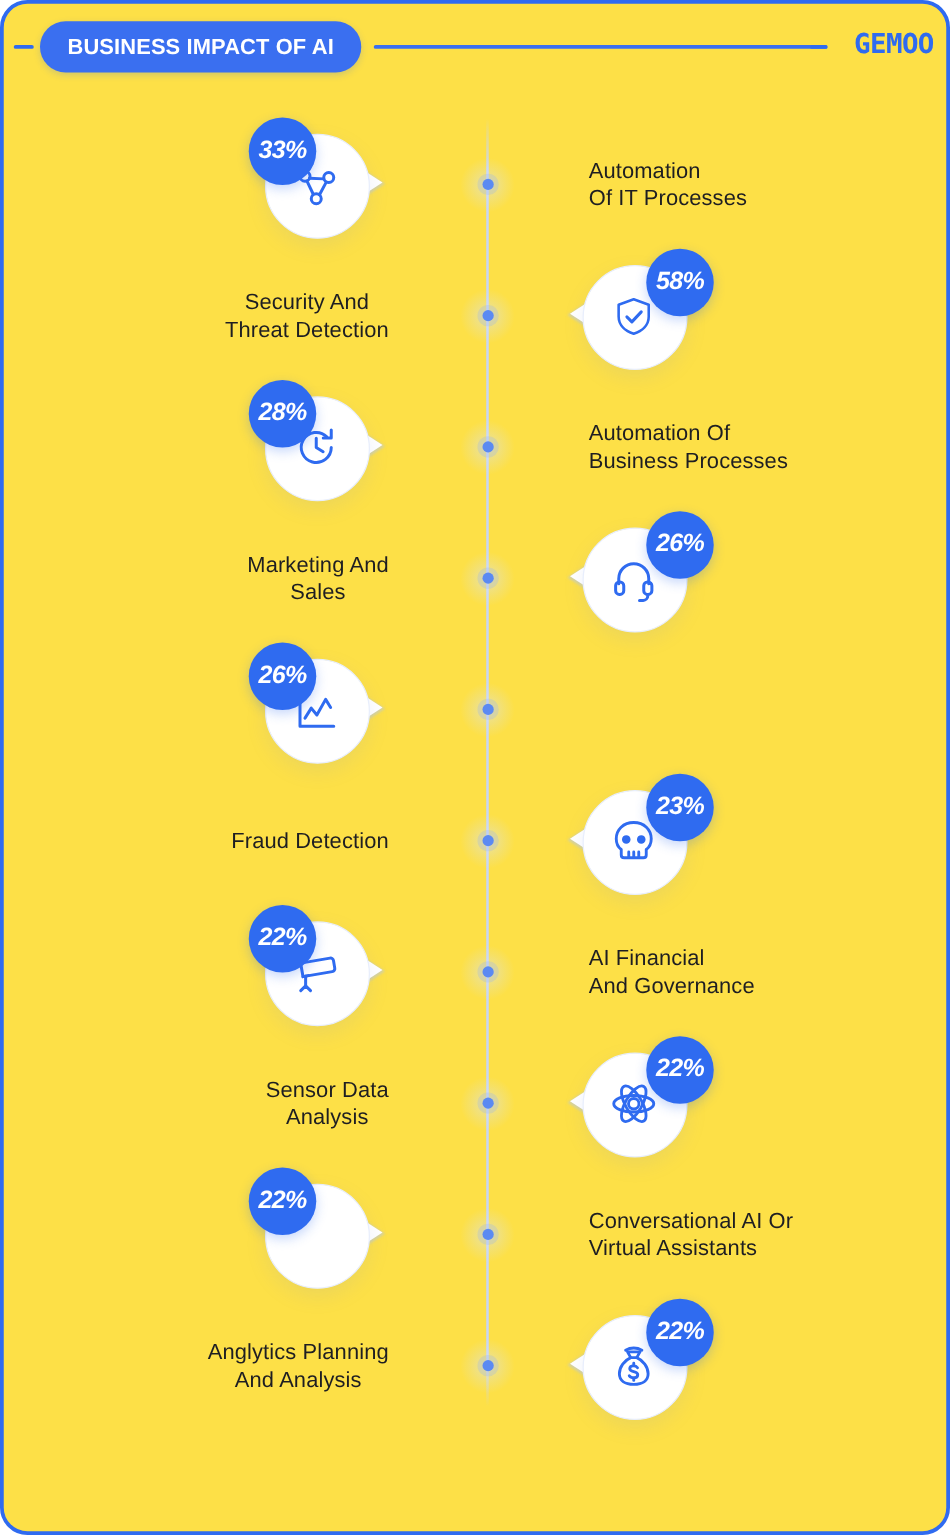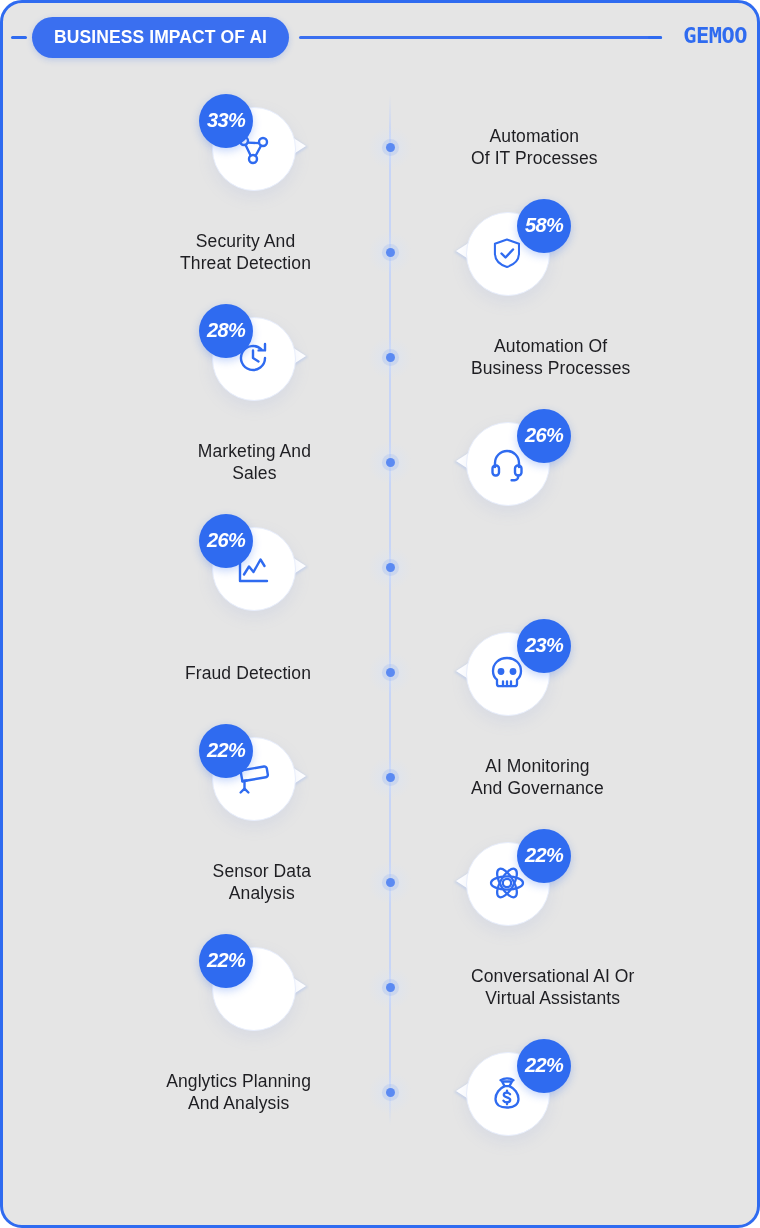--- a/index.html
+++ b/index.html
@@ -10,21 +10,21 @@
   body {
     font-family: "Liberation Sans", sans-serif;
     -webkit-font-smoothing: antialiased;
   }
 
   .page {
     position: relative;
     width: 760px;
     height: 1228px;
     box-sizing: border-box;
-    background: #e5e5e5;
+    background: #fde047;
     border: 3px solid #2f6bf0;
     border-radius: 22px;
     overflow: hidden;
   }
 
   
   .header {
     position: absolute;
     left: 0; top: 0;
     width: 760px;
@@ -133,21 +133,21 @@
     top: 50%;
     transform: translateY(-50%);
     font-size: 17.5px;
     line-height: 1.30;
     color: #1e1e22;
     font-weight: normal;
     letter-spacing: 0.1px;
     white-space: pre-line;
   }
   .label.left  { right: 452px; text-align: center; }
-  .label.right { left: 468px;  text-align: center; }
+  .label.right { left: 468px;  text-align: left; }
 
   
   .bubble-wrap {
     position: absolute;
     top: 50%;
     transform: translateY(-50%);
     width: 118px;
     height: 104px;
   }
   .bubble-wrap.left  { left: 198px; }
@@ -364,21 +364,21 @@
               <span class="badge-text">23%</span>
             </div>
           </div>
           <div class="node">
             <div class="node-dot"></div>
           </div>
         </div>
       </div>
       <div class="row" style="top: 722px;">
         <div class="row-inner">
-          <div class="label right">AI Monitoring
+          <div class="label right">AI Financial
 And Governance</div>
           <div class="bubble-wrap left">
             <div class="bubble-tail"></div>
             <div class="bubble"></div>
             <div class="bubble-icon">
               <svg width="42" height="42" viewBox="0 0 42 42" fill="none" stroke="#2f6bf0" stroke-width="2.4" stroke-linecap="round" stroke-linejoin="round">
                 <path d="M8.5 13.5 32 9.5a2.4 2.4 0 0 1 2.8 2l1 6a2.4 2.4 0 0 1-2 2.8l-23.4 4z"></path>
                 <path d="M10.4 24.3 14.6 23.5"></path>
                 <path d="M12.5 23.9v7.8"></path>
                 <path d="M12.5 31.7 8.6 35.5M12.5 31.7 16.4 35.5"></path>

